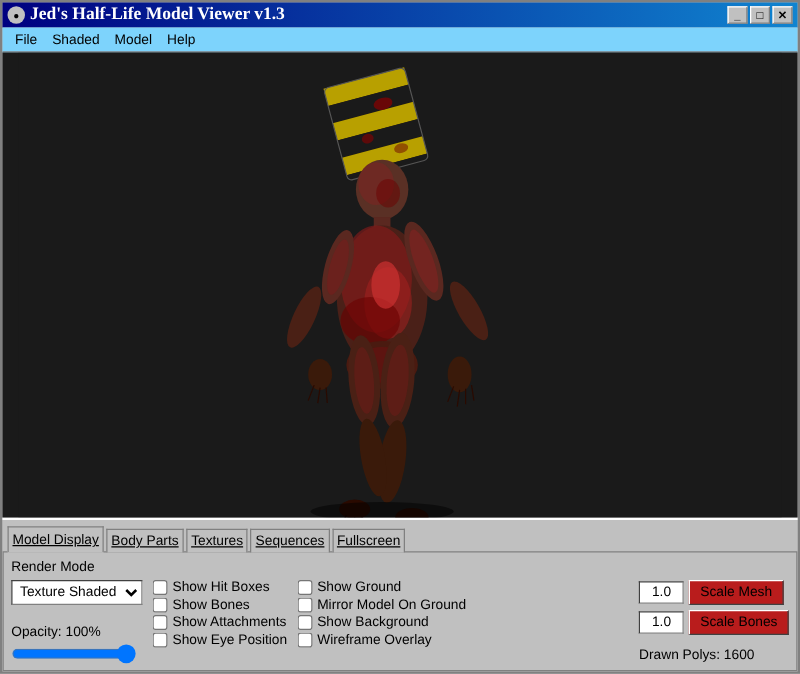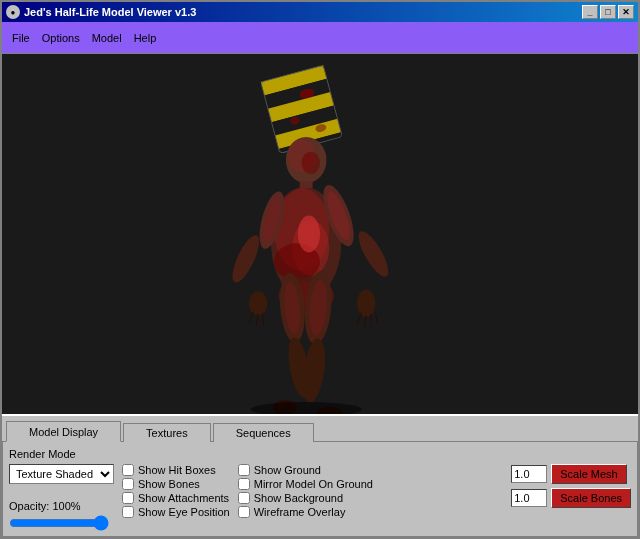--- a/index.html
+++ b/index.html
@@ -46,22 +46,23 @@
       border-radius: 50%;
       display: flex;
       align-items: center;
       justify-content: center;
       font-size: 8px;
       color: #000;
       font-weight: bold;
     }
 
     .title-text {
-      font-size: 11px;
+      font-size: 14px;
       font-weight: bold;
+      font-family: Liberation Serif, serif;
     }
 
     .title-buttons {
       display: flex;
       gap: 2px;
     }
 
     .title-btn {
       width: 16px;
       height: 14px;
@@ -73,22 +74,22 @@
       align-items: center;
       justify-content: center;
       font-size: 9px;
       cursor: pointer;
       color: #000;
       font-weight: bold;
     }
 
     
     .menu-bar {
-      background: #8b5cf6;
-      height: 32px;
+      background: #7dd3fc;
+      height: 20px;
       display: flex;
       align-items: center;
       padding: 0 4px;
       border-bottom: 1px solid #808080;
       flex-shrink: 0;
     }
 
     .menu-item {
       padding: 2px 6px;
       cursor: pointer;
@@ -122,28 +123,29 @@
 
     
     .tabs {
       display: flex;
       align-items: flex-end;
       padding: 4px 4px 0 4px;
       gap: 2px;
     }
 
     .tab {
-      padding: 3px 22px;
+      padding: 3px 3px;
       background: #c0c0c0;
       border: 1px solid #808080;
       border-bottom: none;
       cursor: pointer;
       font-size: 11px;
       position: relative;
       bottom: -1px;
+      text-decoration: underline;
     }
 
     .tab.active {
       background: #c0c0c0;
       border-bottom: 1px solid #c0c0c0;
       z-index: 1;
       padding-top: 4px;
     }
 
     .tab-content {
@@ -243,21 +245,21 @@
 
     .scale-input {
       width: 36px;
       height: 18px;
       border: 1px solid #808080;
       border-top-color: #404040;
       border-left-color: #404040;
       background: white;
       font-size: 11px;
       padding: 1px 2px;
-      text-align: left;
+      text-align: center;
     }
 
     .win-button {
       height: 20px;
       background: #b91c1c;
       border: 1px solid #ffffff;
       border-right-color: #404040;
       border-bottom-color: #404040;
       padding: 0 8px;
       font-size: 11px;
@@ -288,21 +290,21 @@
     </div>
     <div class="title-buttons">
       <div class="title-btn">_</div>
       <div class="title-btn">□</div>
       <div class="title-btn">✕</div>
     </div>
   </div>
 
   <div class="menu-bar">
     <div class="menu-item">File</div>
-    <div class="menu-item">Options</div>
+    <div class="menu-item">Shaded</div>
     <div class="menu-item">Model</div>
     <div class="menu-item">Help</div>
   </div>
 
   <div class="viewport">
     <div class="model-container">
 
       <svg class="model-area" viewBox="0 0 640 390" xmlns="http://www.w3.org/2000/svg">
 
         <rect width="640" height="390" fill="#1a1a1a"></rect>
@@ -395,22 +397,24 @@
 
         <ellipse cx="305" cy="385" rx="60" ry="8" fill="#000" opacity="0.5"></ellipse>
       </svg>
     </div>
   </div>
 
   <div class="bottom-panel">
 
     <div class="tabs">
       <div class="tab active">Model Display</div>
+      <div class="tab">Body Parts</div>
       <div class="tab">Textures</div>
       <div class="tab">Sequences</div>
+      <div class="tab">Fullscreen</div>
     </div>
 
     <div class="tab-content">
 
       <div class="render-mode-row">
         <span class="render-mode-label">Render Mode</span>
       </div>
 
       <div style="display: flex; gap: 8px; align-items: flex-start;">
 
@@ -469,17 +473,18 @@
 
         <div class="col-right" style="margin-left: auto;">
           <div class="scale-row">
             <input type="text" class="scale-input" value="1.0" style="">
             <button class="win-button">Scale Mesh</button>
           </div>
           <div class="scale-row">
             <input type="text" class="scale-input" value="1.0" style="">
             <button class="win-button">Scale Bones</button>
           </div>
+          <div class="drawn-polys" style="margin-top: 6px;">Drawn Polys: 1600</div>
         </div>
       </div>
     </div>
   </div>
 </div>
 
 </body></html>

